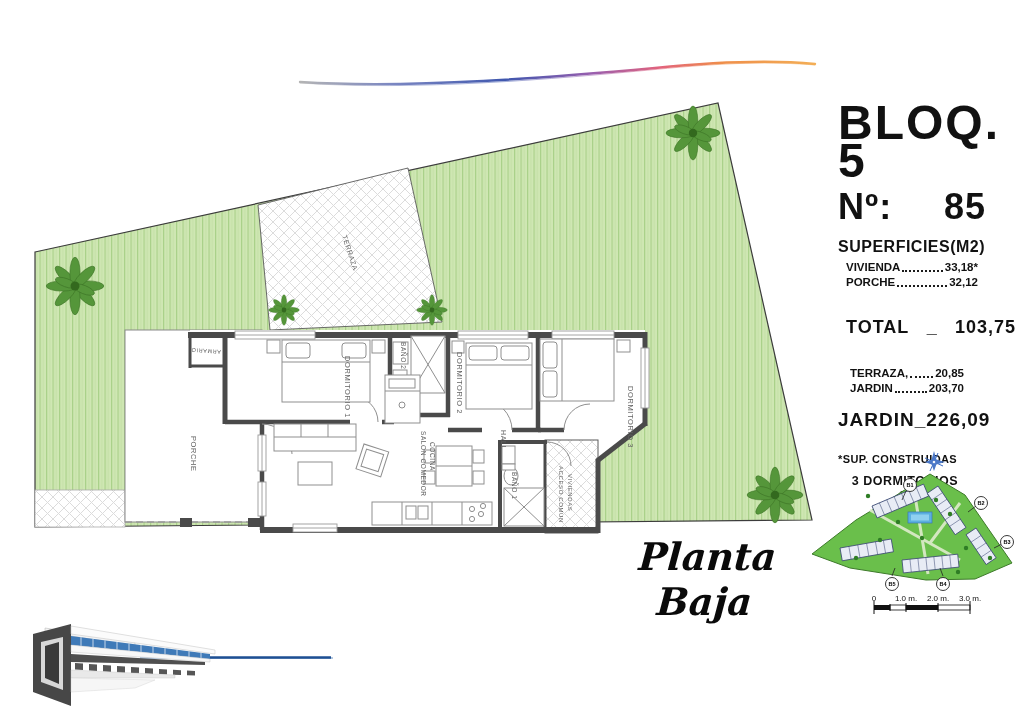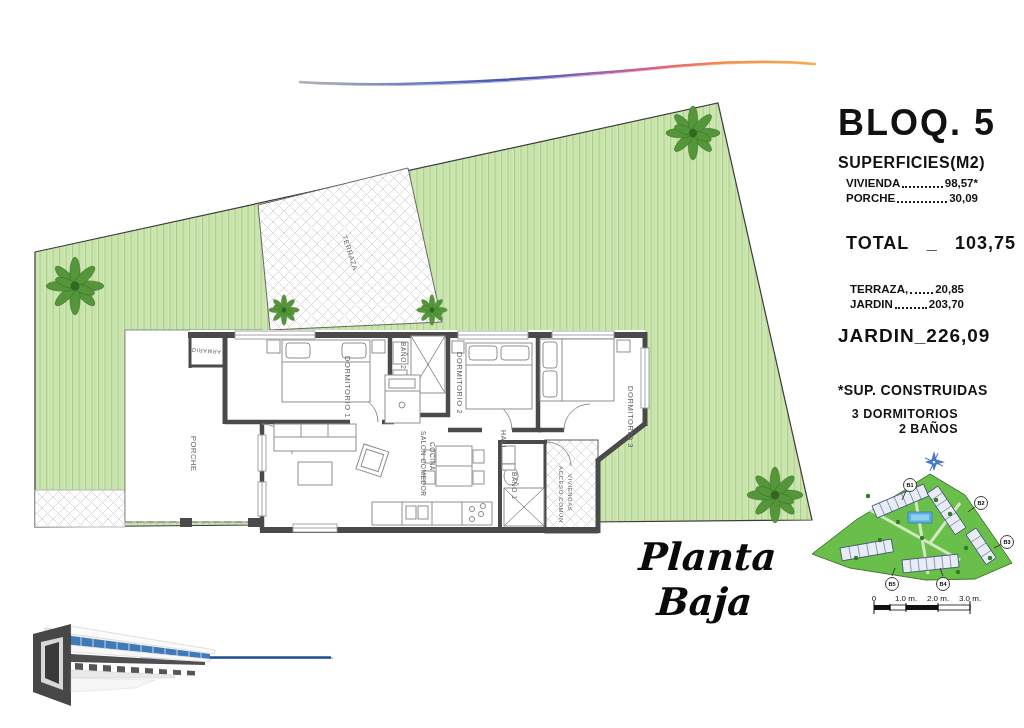--- a/index.html
+++ b/index.html
@@ -1,33 +1,33 @@
 <!DOCTYPE html>
 <html><head>
 <meta charset="utf-8">
 <style>
   html,body{margin:0;padding:0;background:#fff;}
   .page{position:relative;width:1024px;height:728px;background:#ffffff;overflow:hidden;
         font-family:"Liberation Sans",sans-serif;}
   .abs{position:absolute;}
   
   .info-panel{left:838px;top:104px;width:178px;color:#111;}
-  .block-title{font-size:36px;font-weight:bold;letter-spacing:2px;line-height:38px;}
+  .block-title{font-size:48px;font-weight:bold;letter-spacing:2px;line-height:38px;}
   .unit-row{display:flex;justify-content:space-between;font-size:36px;font-weight:bold;
             letter-spacing:1px;line-height:38px;margin-top:8px;padding-right:30px;}
   .surf-title{font-size:16px;font-weight:bold;letter-spacing:.5px;margin-top:12px;}
   .dotrow{display:flex;align-items:flex-end;font-size:11.5px;font-weight:bold;line-height:15px;}
   .dotrow .dots{flex:1;border-bottom:2px dotted #1c1c1c;margin:0 2px 3px 2px;}
   .rows-built{margin-top:4px;padding-left:8px;padding-right:38px;}
   .total-row{display:flex;justify-content:space-between;align-items:flex-end;
              font-size:18px;font-weight:bold;margin-top:27px;padding-left:8px;letter-spacing:1px;}
   .rows-outdoor{margin-top:28px;padding-left:12px;padding-right:52px;}
   .garden-row{display:flex;justify-content:space-between;align-items:flex-end;
               font-size:19px;font-weight:bold;margin-top:13px;padding-right:38px;letter-spacing:1px;}
-  .footnote{font-size:14px;font-weight:bold;margin-top:35px;letter-spacing:.4px;}
+  .footnote{font-size:11px;font-weight:bold;margin-top:22px;letter-spacing:.4px;}
   .features{margin-top:9px;text-align:right;padding-right:58px;font-size:12.5px;
             font-weight:bold;line-height:15px;letter-spacing:.5px;}
   
   .floor-title{left:596px;top:534px;width:220px;text-align:center;
                font-family:"DejaVu Serif",serif;font-style:italic;font-weight:bold;
                font-size:38px;color:#0a0a0a;transform:skewX(-4deg);}
   svg text{font-family:"Liberation Sans",sans-serif;}
 </style>
 </head>
 <body>
@@ -240,31 +240,35 @@
       <text transform="translate(410,352) rotate(90)" font-size="6.5">COCINA</text>
       <text transform="translate(171,346) rotate(90)">PORCHE</text>
       <text transform="translate(492,382) rotate(90)" font-size="6.5">BAÑO 1</text>
       <text transform="translate(539,376) rotate(90)" font-size="6">ACCESO COMUN</text>
       <text transform="translate(548,384) rotate(90)" font-size="6">VIVIENDAS</text>
     </g>
   </svg>
 
   <div class="abs info-panel">
     <div class="block-title">BLOQ. 5</div>
+    <div class="unit-row">
+      <span>Nº:</span>
+      <span>85</span>
+    </div>
     <div class="surf-title">SUPERFICIES(M2)</div>
     <div class="rows-built">
       <div class="dotrow">
         <span>VIVIENDA</span>
         <span class="dots"></span>
-        <span>98,57*</span>
+        <span>33,18*</span>
       </div>
       <div class="dotrow">
         <span>PORCHE</span>
         <span class="dots"></span>
-        <span>30,09</span>
+        <span>32,12</span>
       </div>
     </div>
     <div class="total-row">
       <span>TOTAL</span>
       <span>_</span>
       <span>103,75</span>
     </div>
     <div class="rows-outdoor">
       <div class="dotrow">
         <span>TERRAZA,</span>

